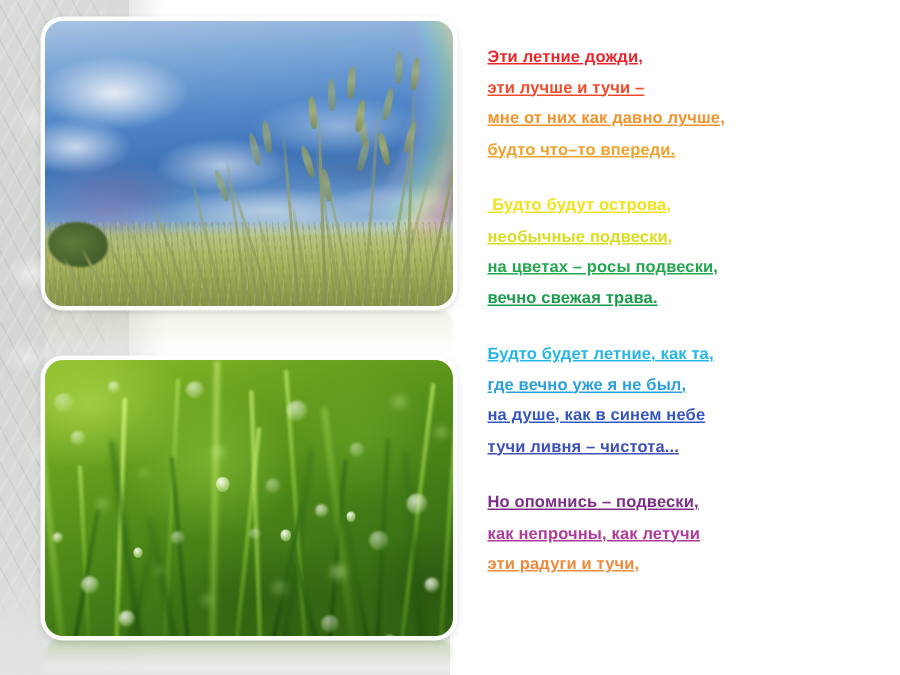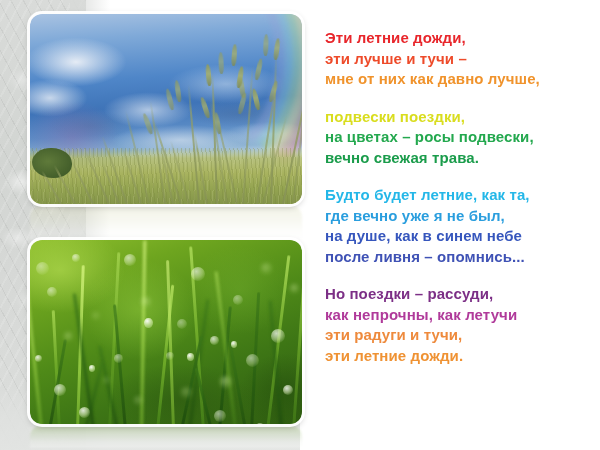--- a/index.html
+++ b/index.html
@@ -303,25 +303,26 @@
     position: absolute;
     left: 325px;
     top: 28px;
     width: 262px;
   }
 
   .stanza { margin-bottom: 17px; }
   .stanza:last-child { margin-bottom: 0; }
 
   .line {
-    font-size: 15px;
+    font-size: 11px;
     font-weight: bold;
     line-height: 20.5px;
     white-space: pre;
     letter-spacing: .1px;
+    text-decoration: underline;
   }
 
   
   .s1 .l0 { color: #e8262b; }
   .s1 .l1 { color: #ee4b2a; }
   .s1 .l2 { color: #f0932c; }
   .s1 .l3 { color: #efa32e; }
 
   
   .s2 .l0 { color: #f2e21c; }
@@ -481,33 +482,34 @@
           <div class="dew" style="left: 93.5px; top: 183.5px; width: 5px; height: 5.75px;"></div>
         </div>
     </div>
   </div>
 
   <div id="poem">
       <div class="stanza s1">
         <div class="line l0" style="color: rgb(232, 38, 43);">Эти летние дожди,</div>
         <div class="line l1" style="color: rgb(238, 75, 42);">эти лучше и тучи –</div>
         <div class="line l2" style="color: rgb(240, 147, 44);">мне от них как давно лучше,</div>
+        <div class="line l3" style="color: rgb(239, 163, 46);">будто что–то впереди.</div>
       </div>
       <div class="stanza s2">
-        <div class="line l1" style="color: rgb(217, 221, 30);">подвески поездки,</div>
+        <div class="line l0" style="color: rgb(242, 226, 28);"> Будто будут острова,</div>
+        <div class="line l1" style="color: rgb(217, 221, 30);">необычные подвески,</div>
         <div class="line l2" style="color: rgb(35, 168, 78);">на цветах – росы подвески,</div>
         <div class="line l3" style="color: rgb(26, 156, 75);">вечно свежая трава.</div>
       </div>
       <div class="stanza s3">
         <div class="line l0" style="color: rgb(36, 183, 232);">Будто будет летние, как та,</div>
         <div class="line l1" style="color: rgb(42, 158, 222);">где вечно уже я не был,</div>
         <div class="line l2" style="color: rgb(54, 86, 189);">на душе, как в синем небе</div>
-        <div class="line l3" style="color: rgb(63, 82, 181);">после ливня – опомнись...</div>
+        <div class="line l3" style="color: rgb(63, 82, 181);">тучи ливня – чистота...</div>
       </div>
       <div class="stanza s4">
-        <div class="line l0" style="color: rgb(124, 47, 134);">Но поездки – рассуди,</div>
+        <div class="line l0" style="color: rgb(124, 47, 134);">Но опомнись – подвески,</div>
         <div class="line l1" style="color: rgb(176, 58, 154);">как непрочны, как летучи</div>
         <div class="line l2" style="color: rgb(238, 138, 60);">эти радуги и тучи,</div>
-        <div class="line l3" style="color: rgb(239, 146, 51);">эти летние дожди.</div>
       </div>
     </div>
 
 </div>
 
 </body></html>

